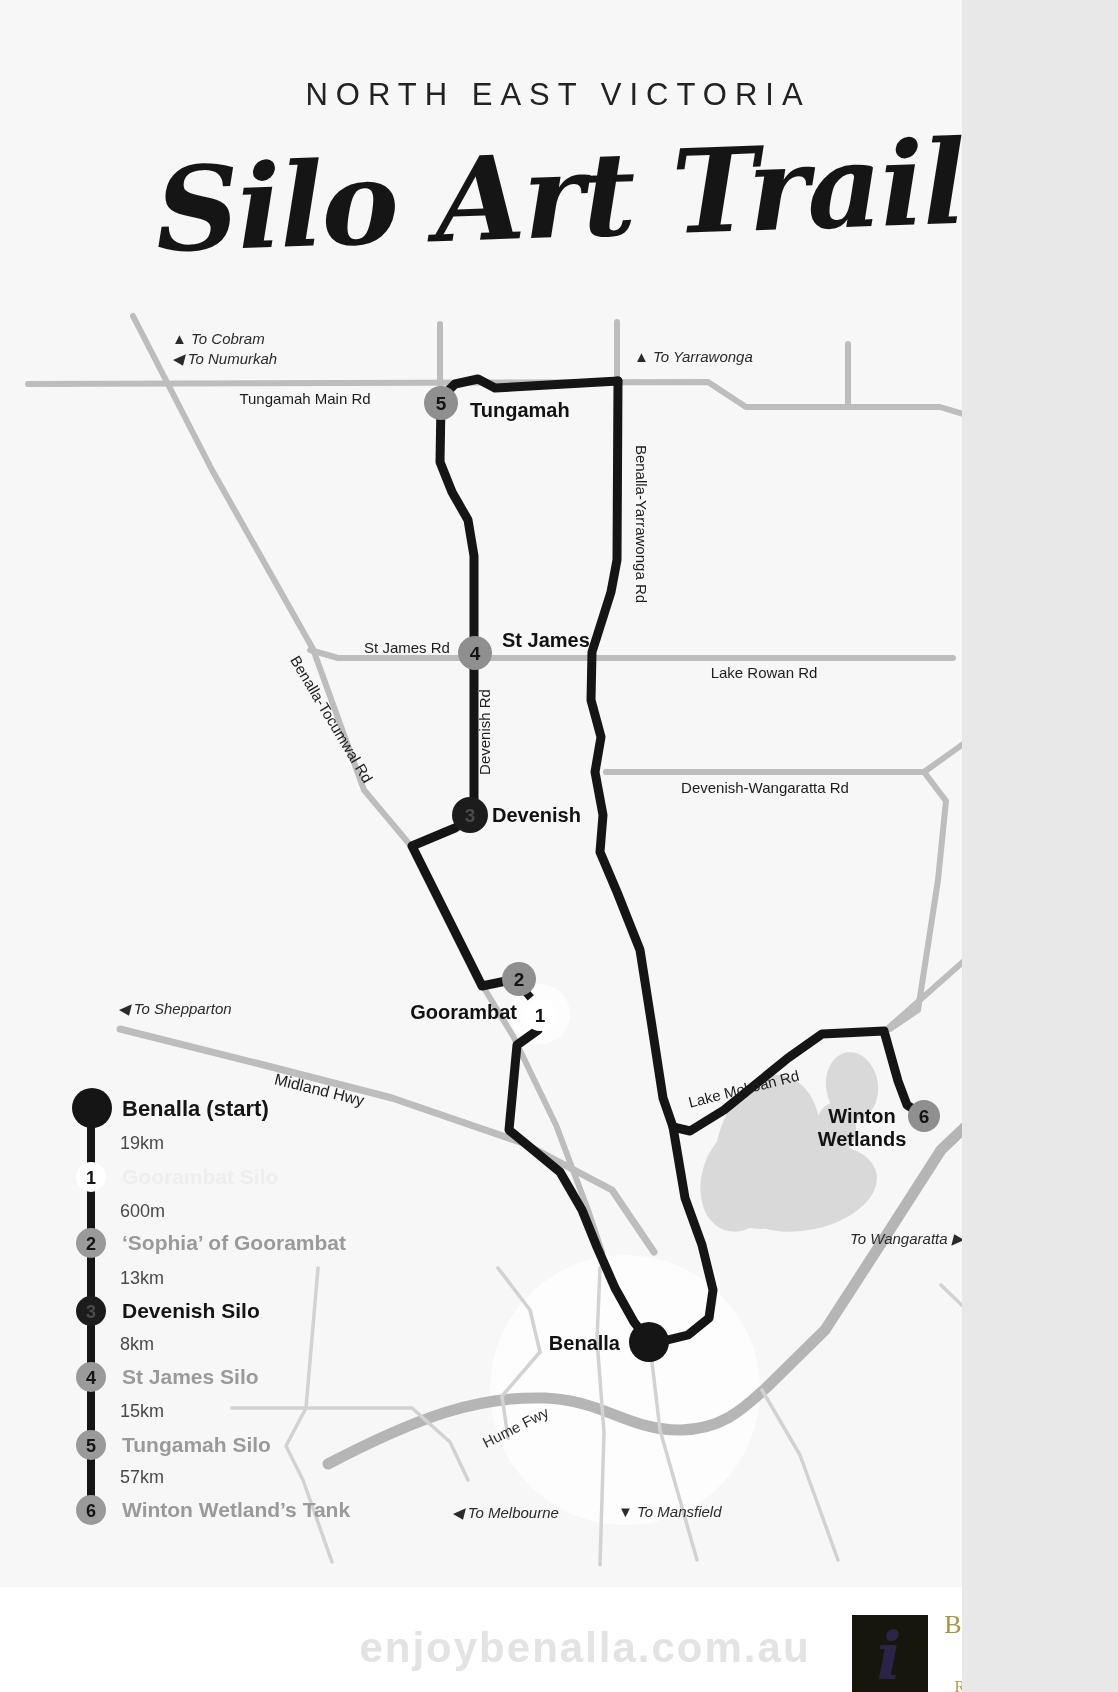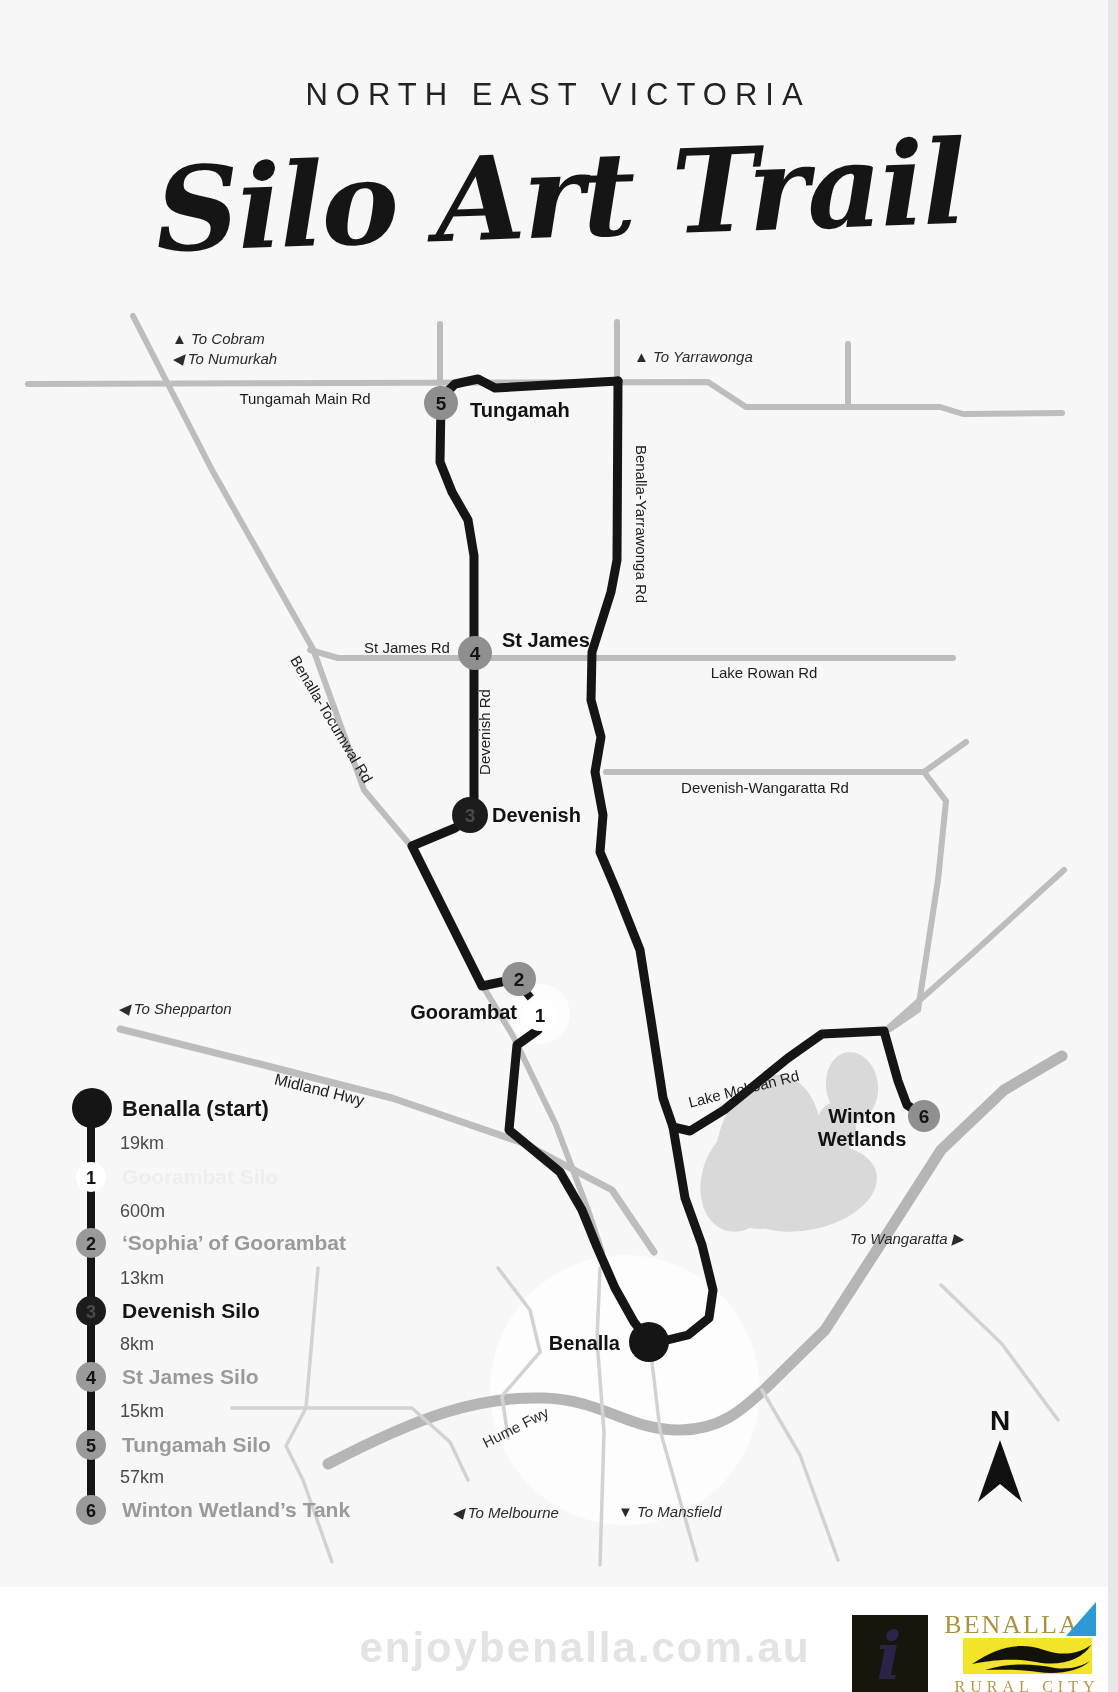--- a/index.html
+++ b/index.html
@@ -1,16 +1,16 @@
 <!DOCTYPE html>
 <html><head>
 <meta charset="utf-8">
 <style>
   html,body{margin:0;padding:0;background:#e8e8e8;}
-  .poster{position:relative;width:1108px;height:1692px;background:#f7f7f8;overflow:hidden;
+  .poster{position:relative;width:962px;height:1692px;background:#f7f7f8;overflow:hidden;
           font-family:"Liberation Sans", sans-serif;}
   svg{position:absolute;left:0;top:0;}
   .region-title{font-family:"Liberation Sans",sans-serif;font-size:31px;letter-spacing:8px;fill:#222;}
   .brush-title{font-family:"DejaVu Serif",serif;font-style:italic;font-weight:bold;font-size:116px;fill:#151515;letter-spacing:-2px;}
   .road{stroke:#bdbdbd;stroke-width:6;fill:none;stroke-linecap:round;stroke-linejoin:round;}
   .road-thick{stroke:#b5b5b5;stroke-width:11;fill:none;stroke-linecap:round;stroke-linejoin:round;}
   .street{stroke:#d2d2d2;stroke-width:3.5;fill:none;stroke-linecap:round;stroke-linejoin:round;}
   .trail{stroke:#151515;stroke-width:9;fill:none;stroke-linecap:round;stroke-linejoin:round;}
   .trail-dash{stroke:#151515;stroke-width:8;fill:none;stroke-linecap:butt;stroke-dasharray:9 8;}
   .wetland{fill:#d9d9d9;}

